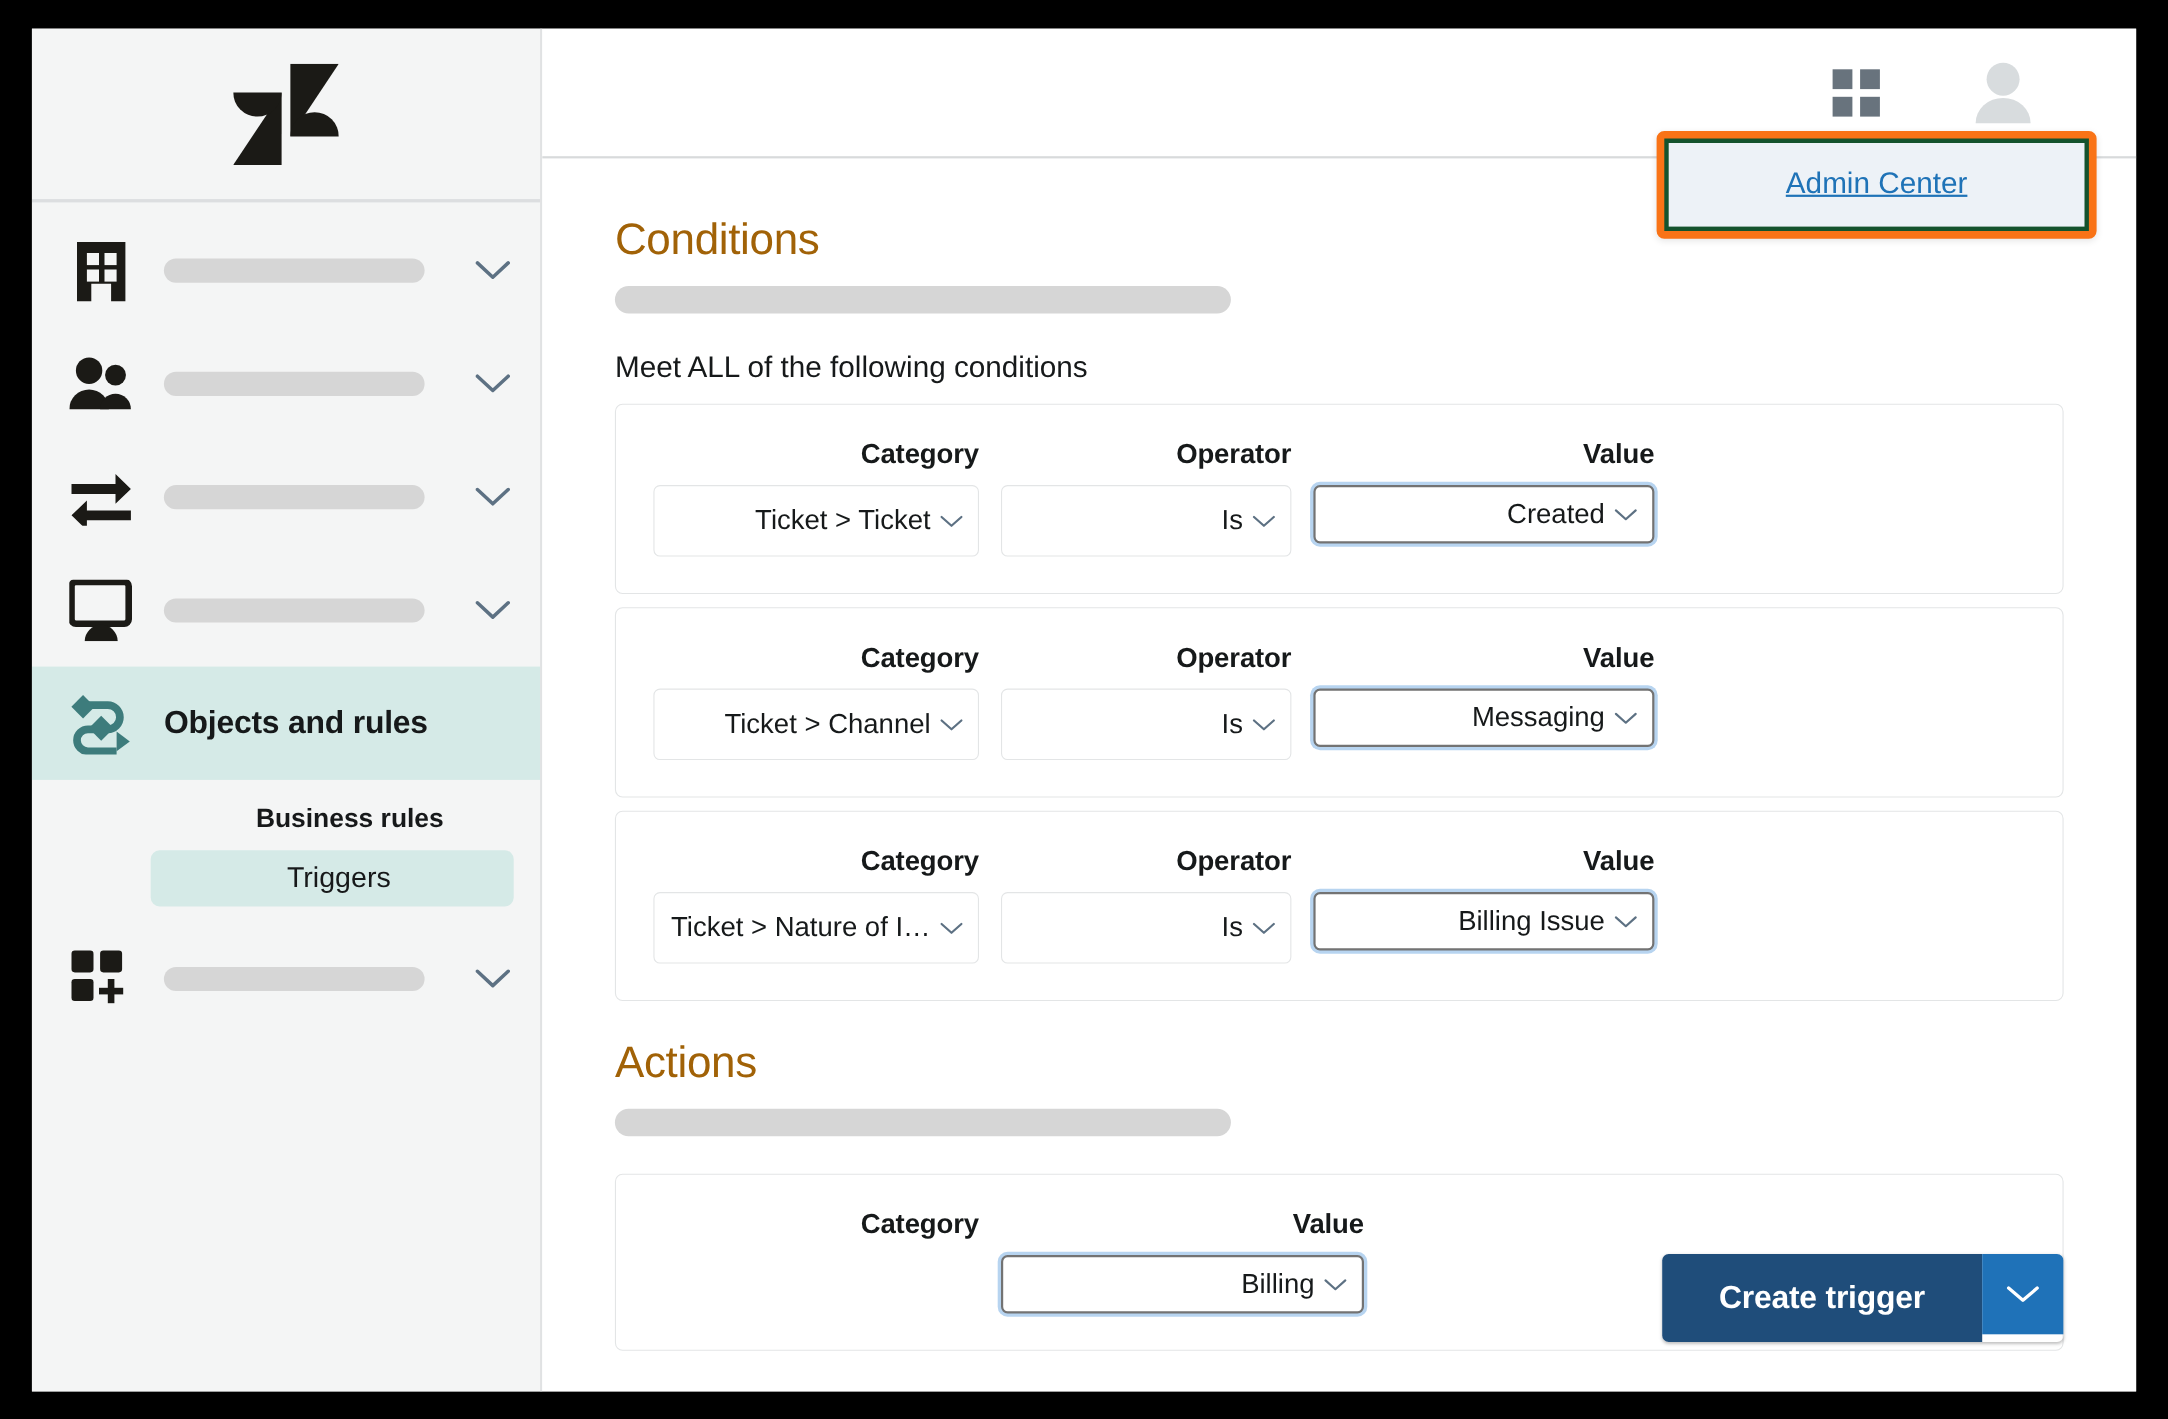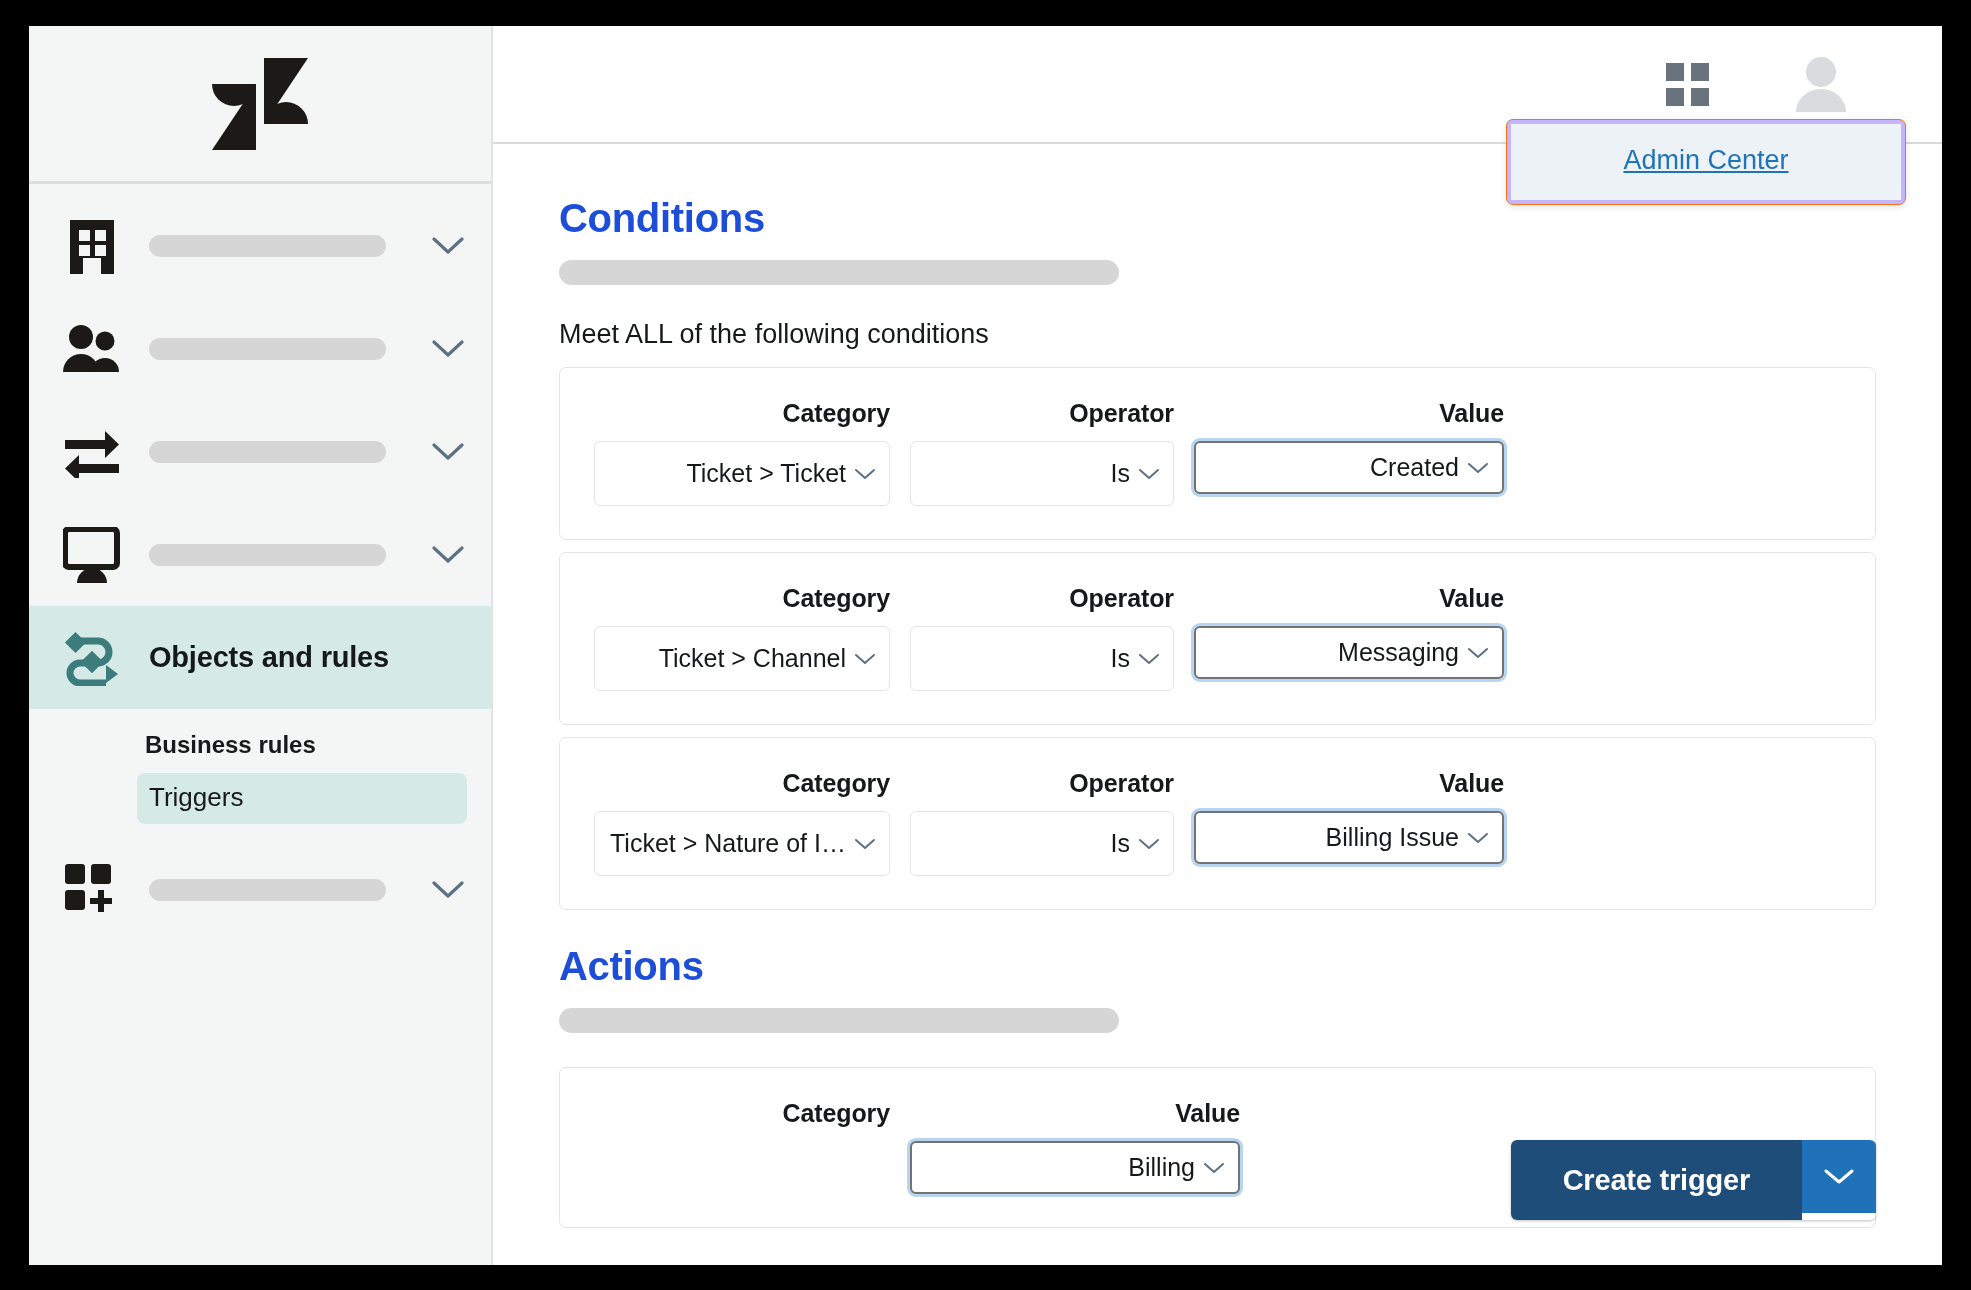--- a/index.html
+++ b/index.html
@@ -42,21 +42,21 @@
   #logo-area {
     height: 158px;
     border-bottom: 3px solid #dcdee0;
     display: flex;
     align-items: center;
     justify-content: center;
   }
 
   .zd-logo { width: 96px; height: 92px; display:block; }
 
-  #nav-list { padding-top: 10px; }
+  #nav-list { padding-top: 10px; text-align: center; }
 
   .nav-row {
     height: 103px;
     display: flex;
     align-items: center;
     padding: 0 26px 0 32px;
   }
 
   .nav-icon {
     width: 62px;
@@ -135,22 +135,22 @@
   .grid-icon { display: flex; flex-wrap: wrap; width: 44px; gap: 7px; cursor: pointer; }
   .grid-icon i { width: 18px; height: 18px; background: #68737d; display:block; }
 
   .avatar-icon svg { display: block; }
 
   #admin-dropdown {
     position: absolute;
     left: 1013px;
     top: 93px;
     width: 400px;
-    background: #c4b5fd;
-    border: 1px solid #f97316;
+    background: #14532d;
+    border: 7px solid #f97316;
     border-radius: 7px;
     box-shadow: 0 2px 7px rgba(0,0,0,0.10);
     padding: 4px;
     z-index: 5;
   }
   #admin-dropdown .inner {
     background: #edf2f7;
     padding: 21px 0 24px;
     text-align: center;
   }
@@ -162,22 +162,22 @@
   }
 
   #content {
     padding: 52px 66px 0 66px;
     height: calc(100% - 118px);
     position: relative;
   }
 
   .section-title {
     font-size: 40px;
-    color: #1d4ed8;
-    font-weight: bold;
+    color: #a16207;
+    font-weight: normal;
     letter-spacing: -0.3px;
   }
 
   .title-placeholder {
     height: 25px;
     width: 560px;
     background: #d6d6d6;
     border-radius: 13px;
     margin-top: 19px;
   }

